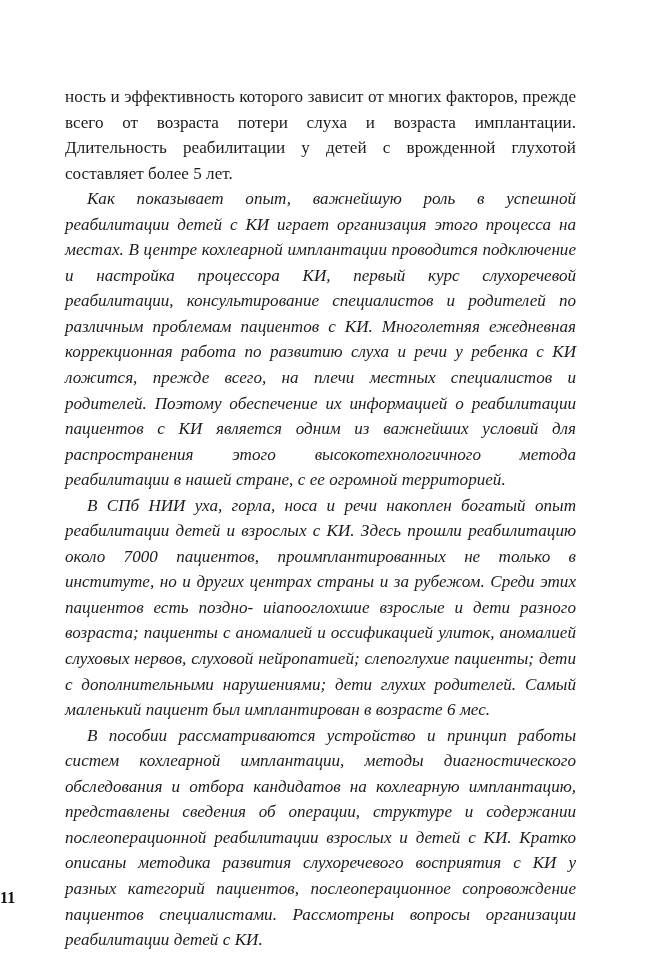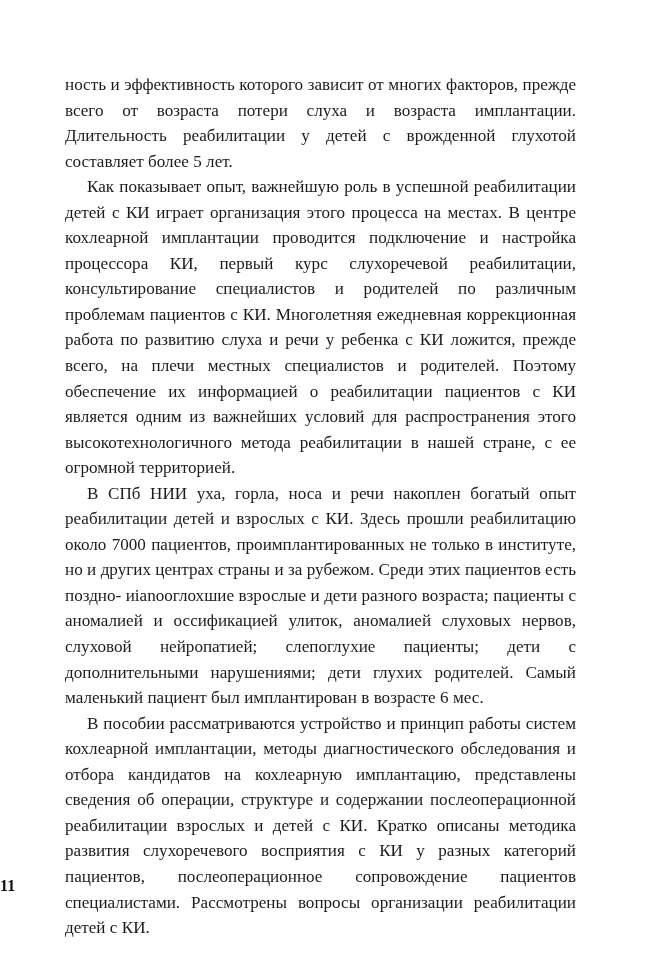--- a/index.html
+++ b/index.html
@@ -8,20 +8,21 @@
     padding: 0;
     background: #ffffff;
   }
   .page {
     position: relative;
     width: 647px;
     height: 953px;
     background: #ffffff;
     overflow: hidden;
     box-sizing: border-box;
+    margin-top: 12px;
   }
   .text-block {
     position: absolute;
     left: 65px;
     top: 72px;
     width: 511px;
   }
   .para {
     margin: 0;
     font-family: "Liberation Serif", "DejaVu Serif", serif;
@@ -30,20 +31,21 @@
     color: #1b1b1b;
     text-align: justify;
     text-justify: inter-word;
     text-indent: 0;
     hyphens: manual;
     -webkit-hyphens: manual;
     word-spacing: 0.1px;
   }
   .para.indent {
     text-indent: 22px;
+    font-style: italic;
   }
   .para.last-flush {
     text-align-last: left;
   }
   .folio {
     position: absolute;
     left: 0;
     top: 877px;
     width: 576px;
     font-family: "Liberation Serif", "DejaVu Serif", serif;

